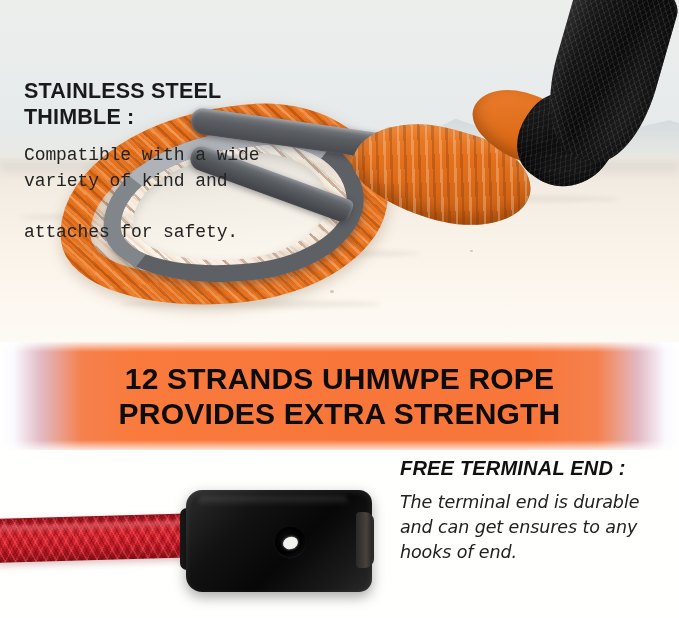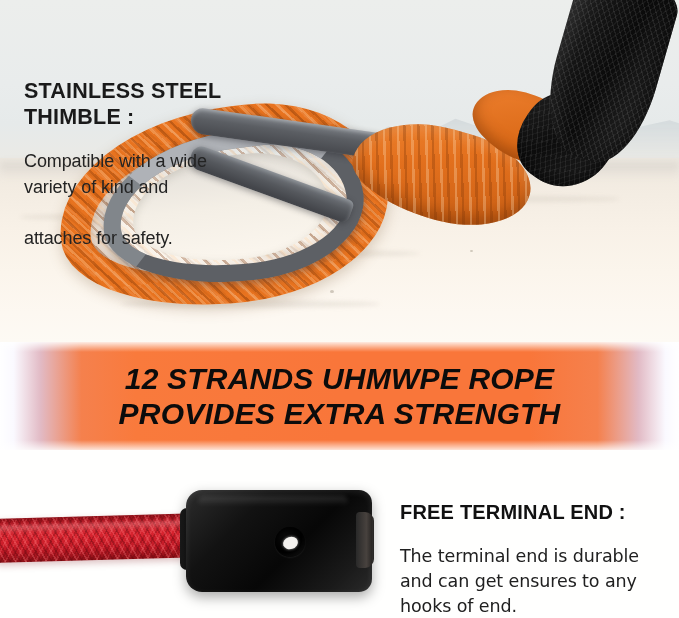--- a/index.html
+++ b/index.html
@@ -183,21 +183,21 @@
   }
 
   
   .top-text { position:absolute; left:24px; top:78px; width:262px; z-index:30; }
   .h-bold {
     font-weight:bold; color:#1a1a1a; font-size:21.5px; line-height:26px;
     letter-spacing:.2px; font-family:"Liberation Sans", sans-serif;
   }
   .p-body {
     color:#232323; font-size:18px; line-height:25.5px; letter-spacing:-.1px;
-    margin-top:19px; font-family:Liberation Sans, sans-serif;
+    margin-top:13px; font-family:Liberation Mono, monospace;
   }
 
   
   .banner {
     position:absolute; left:0; top:342px; width:679px; height:108px;
     background:
       linear-gradient(to right,
         #ffffff 0%,
         rgba(255,255,255,.92) 2%,
         rgba(250,190,150,.55) 6%,
@@ -219,21 +219,20 @@
   .banner::after {
     content:""; position:absolute; left:0; bottom:0; width:100%; height:10px;
     background:linear-gradient(to top, rgba(255,255,255,.80), rgba(255,255,255,0));
     pointer-events:none;
   }
   .banner-line {
     font-weight:bold; color:#0c0c0c; font-size:30px; line-height:35px;
     letter-spacing:.2px; white-space:nowrap; position:relative; z-index:2;
     font-family:"Liberation Sans", sans-serif;
     transform:scaleX(1.0);
-    font-style:italic;
   }
 
   
   .panel-bottom { position:absolute; left:0; top:450px; width:679px; height:168px; background:#fffffe; }
 
   .red-rope {
     position:absolute; left:-6px; top:516px; width:205px; height:44px;
     background:linear-gradient(to bottom,#8e1018 0%,#bd1a26 16%,#d8242f 42%,#c01a26 72%,#8a0f16 100%);
     border-radius:6px 3px 3px 6px;
     transform:rotate(-1.6deg);
@@ -288,23 +287,23 @@
     background:linear-gradient(to right,#2a2a2a,#4a4440 58%,#1d1b1a 100%);
     border-radius:4px 9px 9px 4px;
     opacity:.95;
   }
   .terminal-top-hl {
     position:absolute; left:198px; top:496px; width:150px; height:10px;
     background:linear-gradient(to bottom, rgba(255,255,255,.14), rgba(255,255,255,0));
     border-radius:10px; filter:blur(2px);
   }
 
-  .bottom-text { position:absolute; left:400px; top:500px; width:268px; z-index:20; }
+  .bottom-text { position:absolute; left:400px; top:456px; width:268px; z-index:20;font-style:italic; }
   .h-bold-b { font-weight:bold; color:#111; font-size:20px; line-height:24px; letter-spacing:.2px; }
-  .p-body-b { color:#202020; font-size:17.5px; line-height:25px; letter-spacing:-.1px; margin-top:20px;
+  .p-body-b { color:#202020; font-size:17.5px; line-height:25px; letter-spacing:-.1px; margin-top:10px;
     font-family:"DejaVu Sans", sans-serif; }
 </style>
 </head>
 <body>
 
 <div id="page">
 
   <div class="panel-top">
     <div class="sky"></div>
     <div class="mtn-far"></div>

